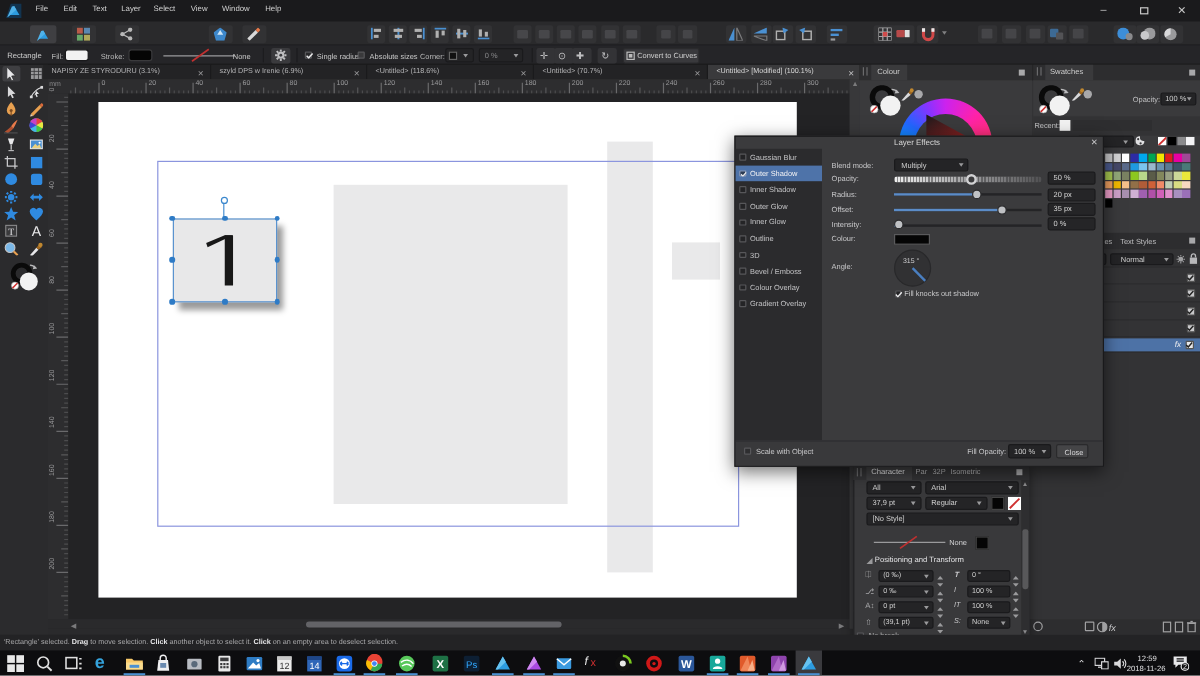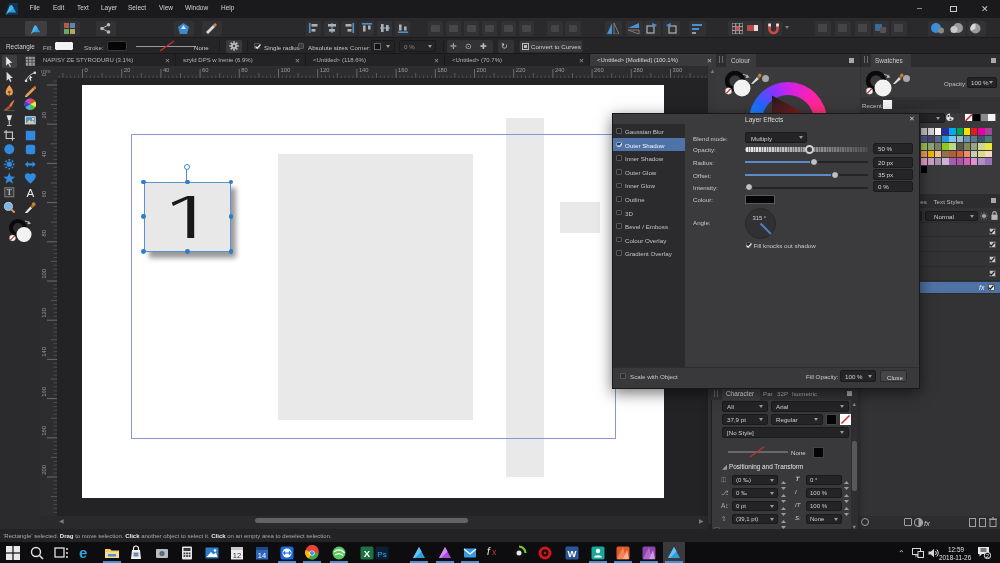--- a/index.html
+++ b/index.html
@@ -1065,21 +1065,21 @@
     <div style="position:absolute;left:303px;top:561px;width:18px;height:1.6px;background:#4a90d2"></div>
 <div style="position:absolute;left:331px;top:545px;width:16px;height:16px"><svg width="16" height="16" viewBox="0 0 16 16">
         <circle cx="8" cy="8" r="6.5" fill="#58c85a"></circle>
         <path d="M3 7 C7 4, 11 5, 13.5 8 M4 10 C7 8, 10 8.5, 12 10.5" stroke="#fff" stroke-width="1.2" fill="none"></path>
       </svg></div>
     <div style="position:absolute;left:330px;top:561px;width:18px;height:1.6px;background:#4a90d2"></div>
 <div style="position:absolute;left:359px;top:545px;width:16px;height:16px"><svg width="16" height="16" viewBox="0 0 16 16">
         <rect x="1.5" y="1.5" width="13" height="13" rx="1.5" fill="#1e7145"></rect>
         <text x="8" y="12" font-size="9.5" fill="#fff" text-anchor="middle" font-family="Liberation Sans" font-weight="bold">X</text>
       </svg></div>
-<div style="position:absolute;left:374px;top:545px;width:16px;height:16px"><svg width="16" height="16" viewBox="0 0 16 16">
+<div style="position:absolute;left:385px;top:545px;width:16px;height:16px"><svg width="16" height="16" viewBox="0 0 16 16">
         <rect x="1.5" y="1.5" width="13" height="13" rx="1.5" fill="#0d1f33"></rect>
         <text x="8" y="11.5" font-size="8" fill="#31a8ff" text-anchor="middle" font-family="Liberation Sans">Ps</text>
       </svg></div>
 <div style="position:absolute;left:411px;top:545px;width:16px;height:16px"><svg width="16" height="16" viewBox="0 0 16 16">
         <path d="M8 2 L14 13 L2 13 Z" fill="#2d9ce0"></path>
         <path d="M8 2 L10.5 6.5 L4 13 L2 13 Z" fill="#66c2f0"></path>
       </svg></div>
     <div style="position:absolute;left:410px;top:561px;width:18px;height:1.6px;background:#4a90d2"></div>
 <div style="position:absolute;left:437px;top:545px;width:16px;height:16px"><svg width="16" height="16" viewBox="0 0 16 16">
         <path d="M8 2 L14 13 L2 13 Z" fill="#a94ae0"></path>

